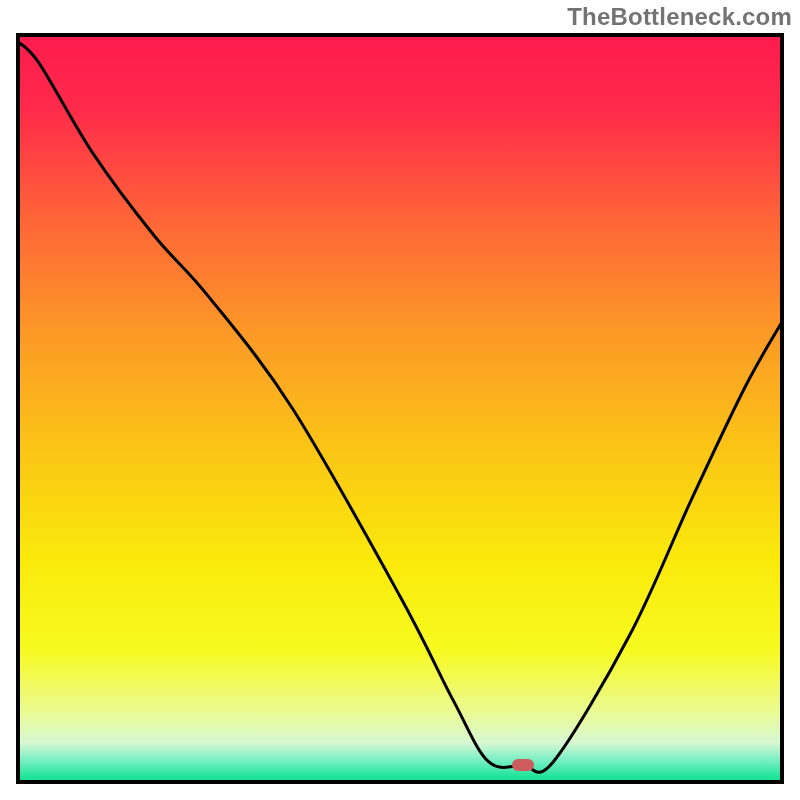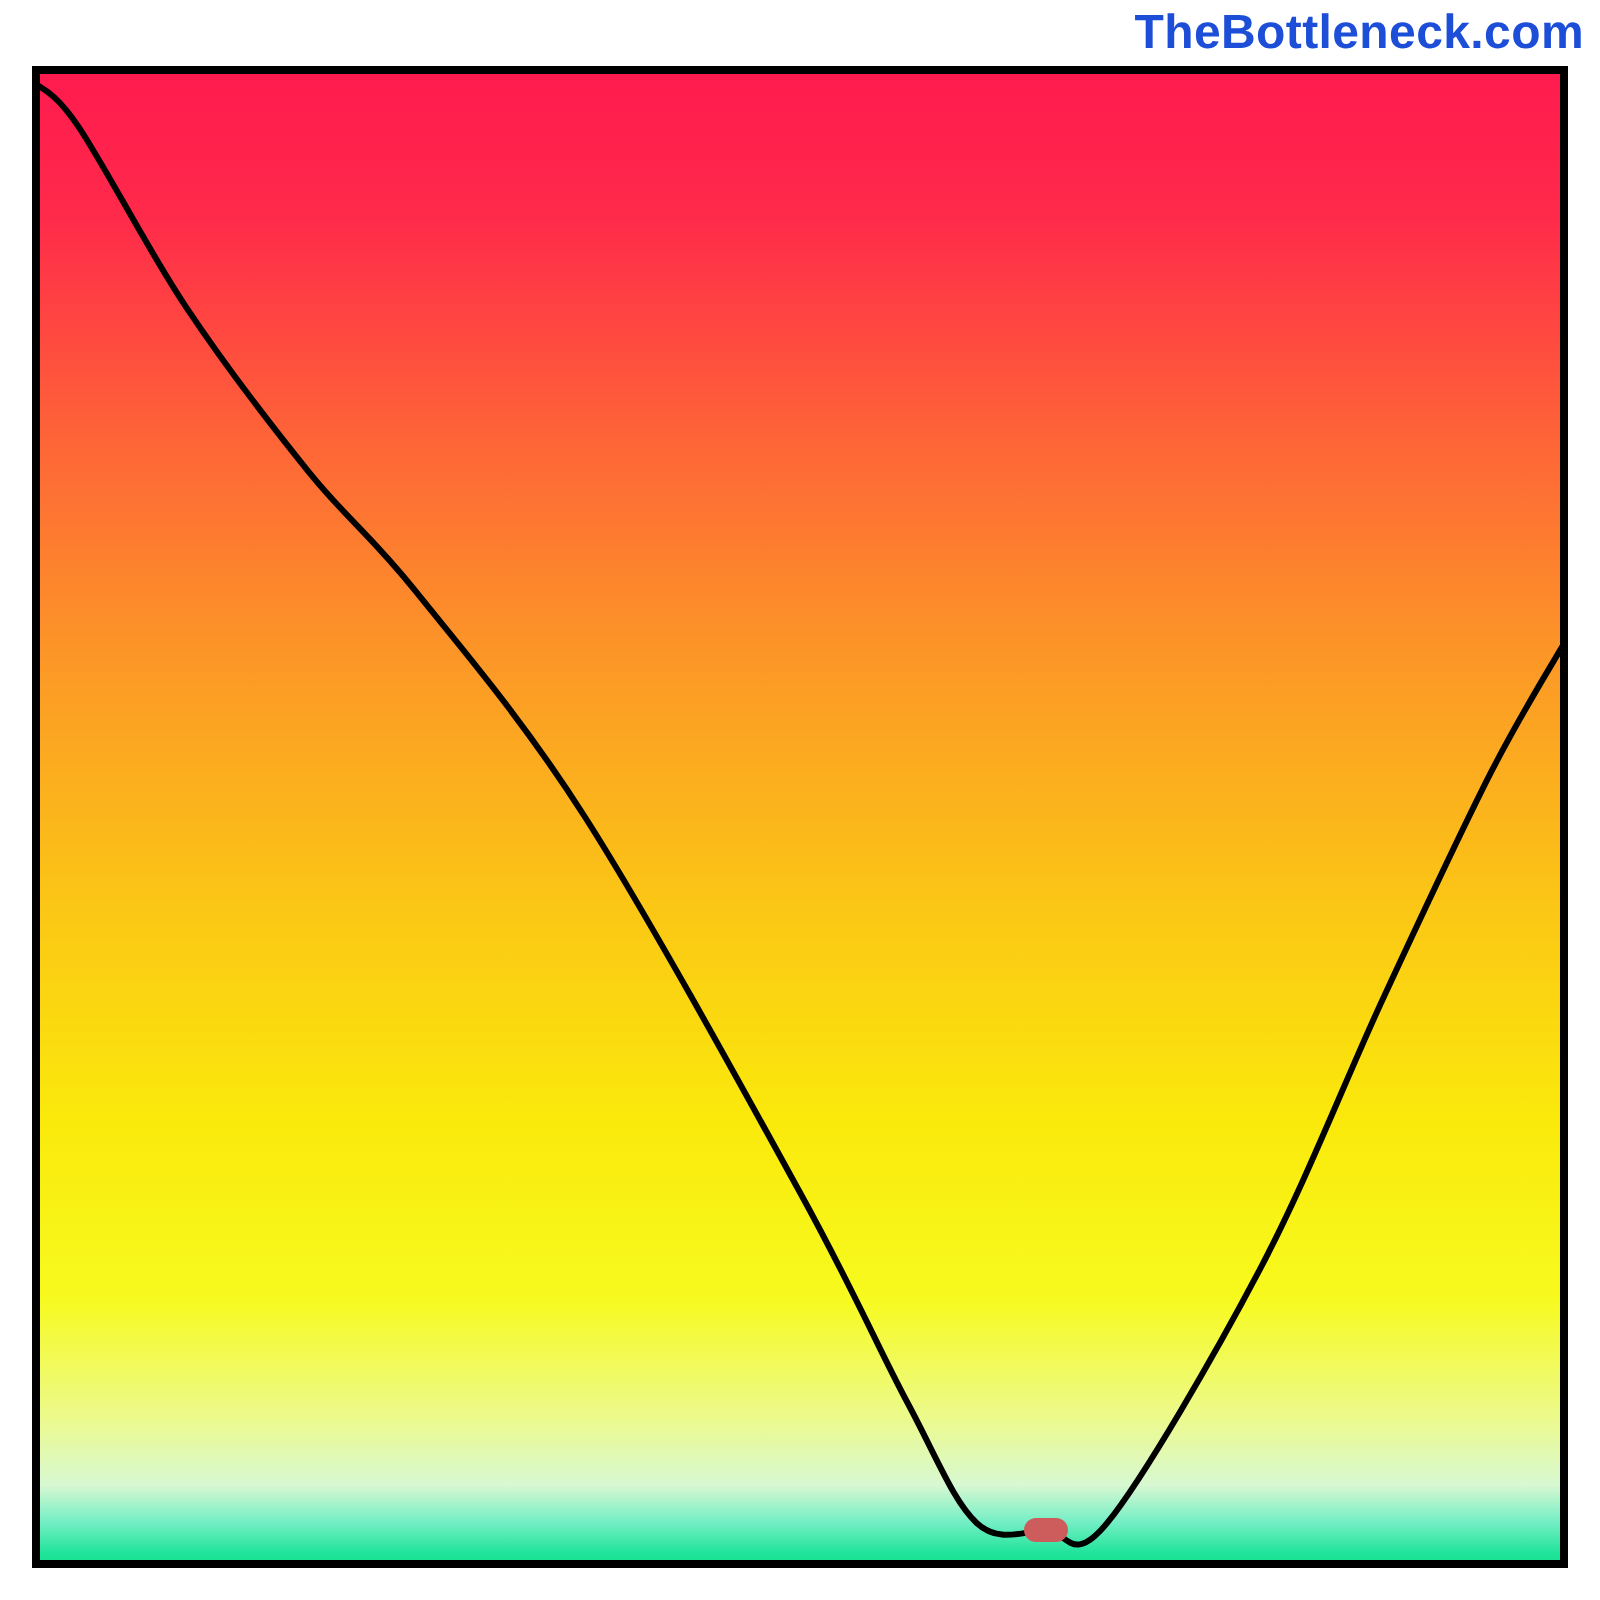--- a/index.html
+++ b/index.html
@@ -14,21 +14,21 @@
     position: relative;
     width: 800px;
     height: 800px;
   }
   .watermark {
     position: absolute;
     top: 3px;
     right: 8px;
     font-size: 24px;
     font-weight: bold;
-    color: #1d4ed8;
+    color: #737373;
     letter-spacing: 0.2px;
     z-index: 10;
   }
   .chart-frame {
     position: absolute;
     left: 16px;
     top: 33px;
     width: 768px;
     height: 751px;
     box-sizing: border-box;

